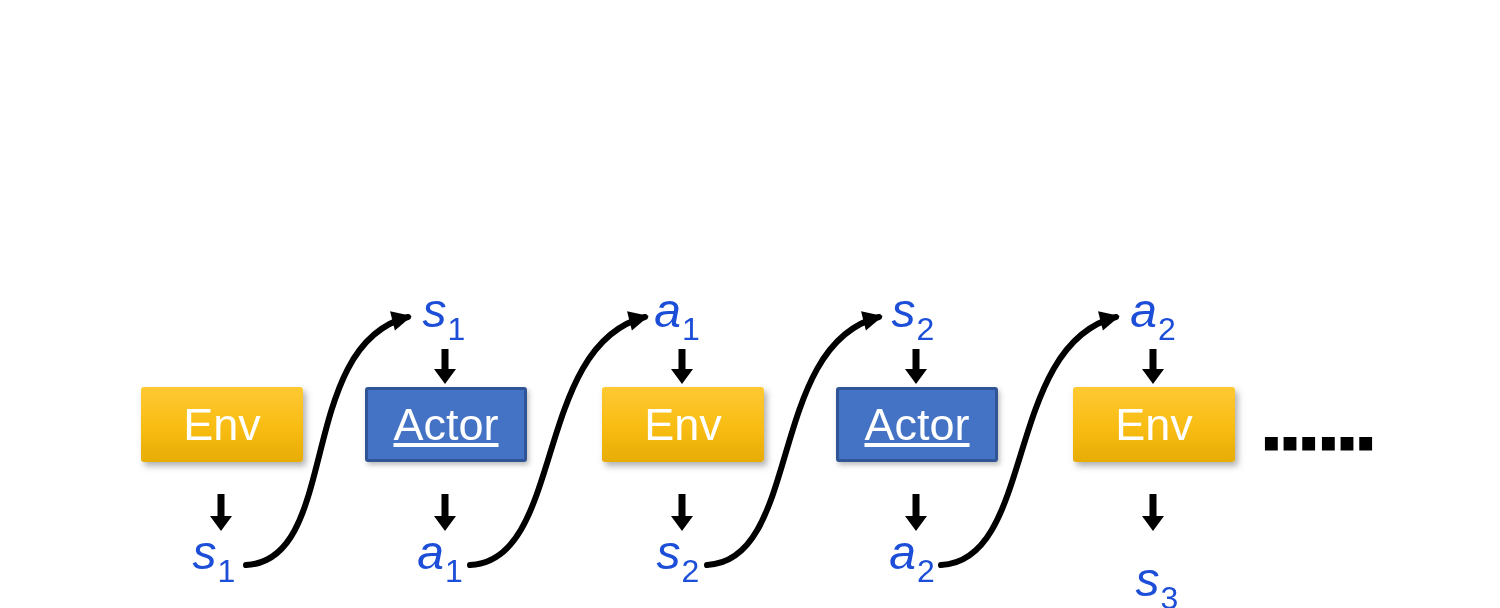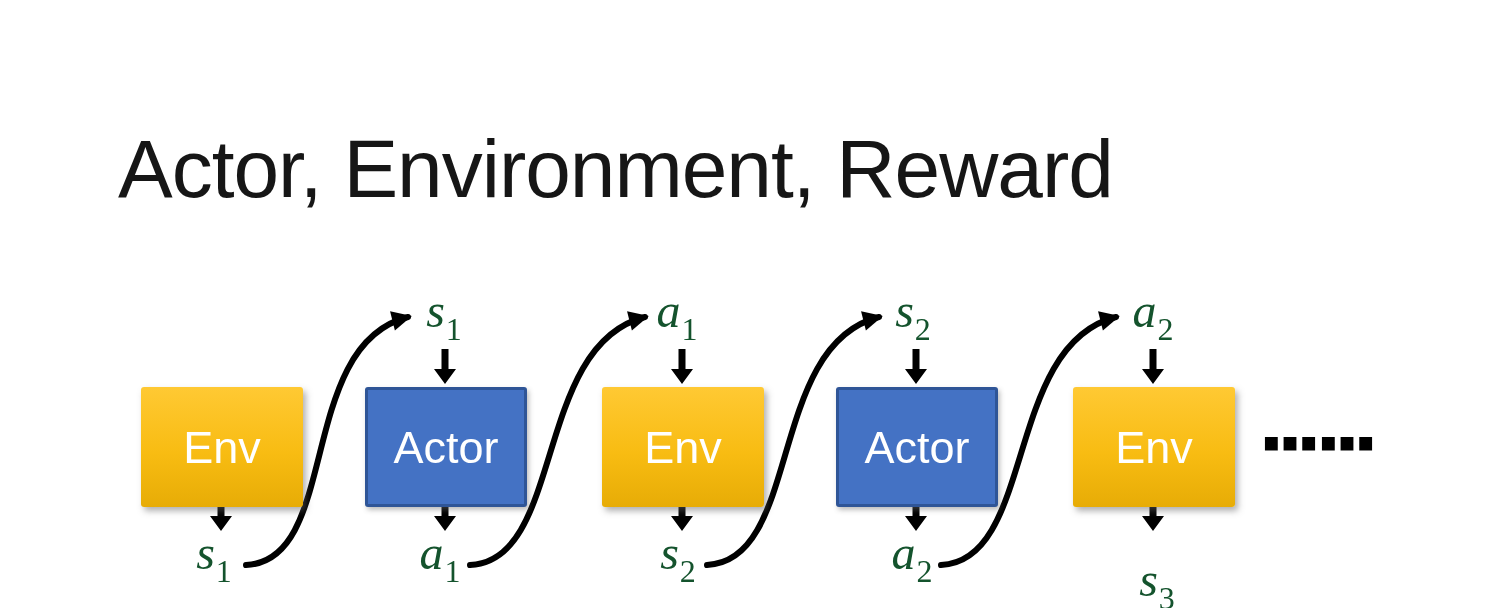--- a/index.html
+++ b/index.html
@@ -33,45 +33,46 @@
   .curve {
     fill: none;
     stroke: #000000;
     stroke-width: 6;
     stroke-linecap: round;
   }
   .darrow { fill: #000000; stroke: none; }
   .box {
     position: absolute;
     top: 387px;
-    width: 162px; height: 120px;
+    width: 162px; height: 75px;
     box-sizing: border-box;
     display: flex; align-items: center; justify-content: center;
     color: #ffffff;
     font-size: 45px;
     line-height: 1;
     border-radius: 3px;
   }
   .env {
     background: linear-gradient(180deg, #FFC933 0%, #F8BC12 55%, #E7AC06 100%);
     box-shadow: 3px 4px 6px rgba(100,100,100,0.5);
   }
   .actor {
     background: #4472C4;
     border: 3px solid #2F5597;
     box-shadow: 2px 3px 5px rgba(110,110,110,0.45);
+    text-decoration: underline;
   }
   .mlabel {
     position: absolute;
     transform: translateX(-50%);
-    font-family: Liberation Serif, serif;
+    font-family: Liberation Sans, sans-serif;
     font-style: italic;
     font-size: 48px;
     line-height: 1;
-    color: #14532d;
+    color: #1d4ed8;
     white-space: nowrap;
   }
   .msub {
     font-style: normal;
     font-size: 32px;
     position: relative;
     top: 13px;
     margin-left: 1px;
   }
   .dots {
@@ -85,21 +86,20 @@
     color: #000000;
     -webkit-text-stroke: 3px #000000;
     white-space: nowrap;
   }
 </style>
 </head>
 <body>
 
 <div class="slide">
 
-  <h1 class="title">Actor, Environment, Reward</h1>
 
   <svg class="arrows" width="1500" height="608" viewBox="0 0 1500 608" xmlns="http://www.w3.org/2000/svg">
     <defs>
       <marker id="ah" viewBox="0 0 12 12" refX="9" refY="6" markerWidth="24" markerHeight="24" markerUnits="userSpaceOnUse" orient="auto">
         <path d="M1,1 L11,6 L1,11 Z" fill="#000000"></path>
       </marker>
     </defs>
 
     <path class="curve" marker-end="url(#ah)" d="M246,565 C341,561 296,345 408,317"></path>
     <path class="curve" marker-end="url(#ah)" d="M470,565 C565,561 533,345 645,317"></path>

